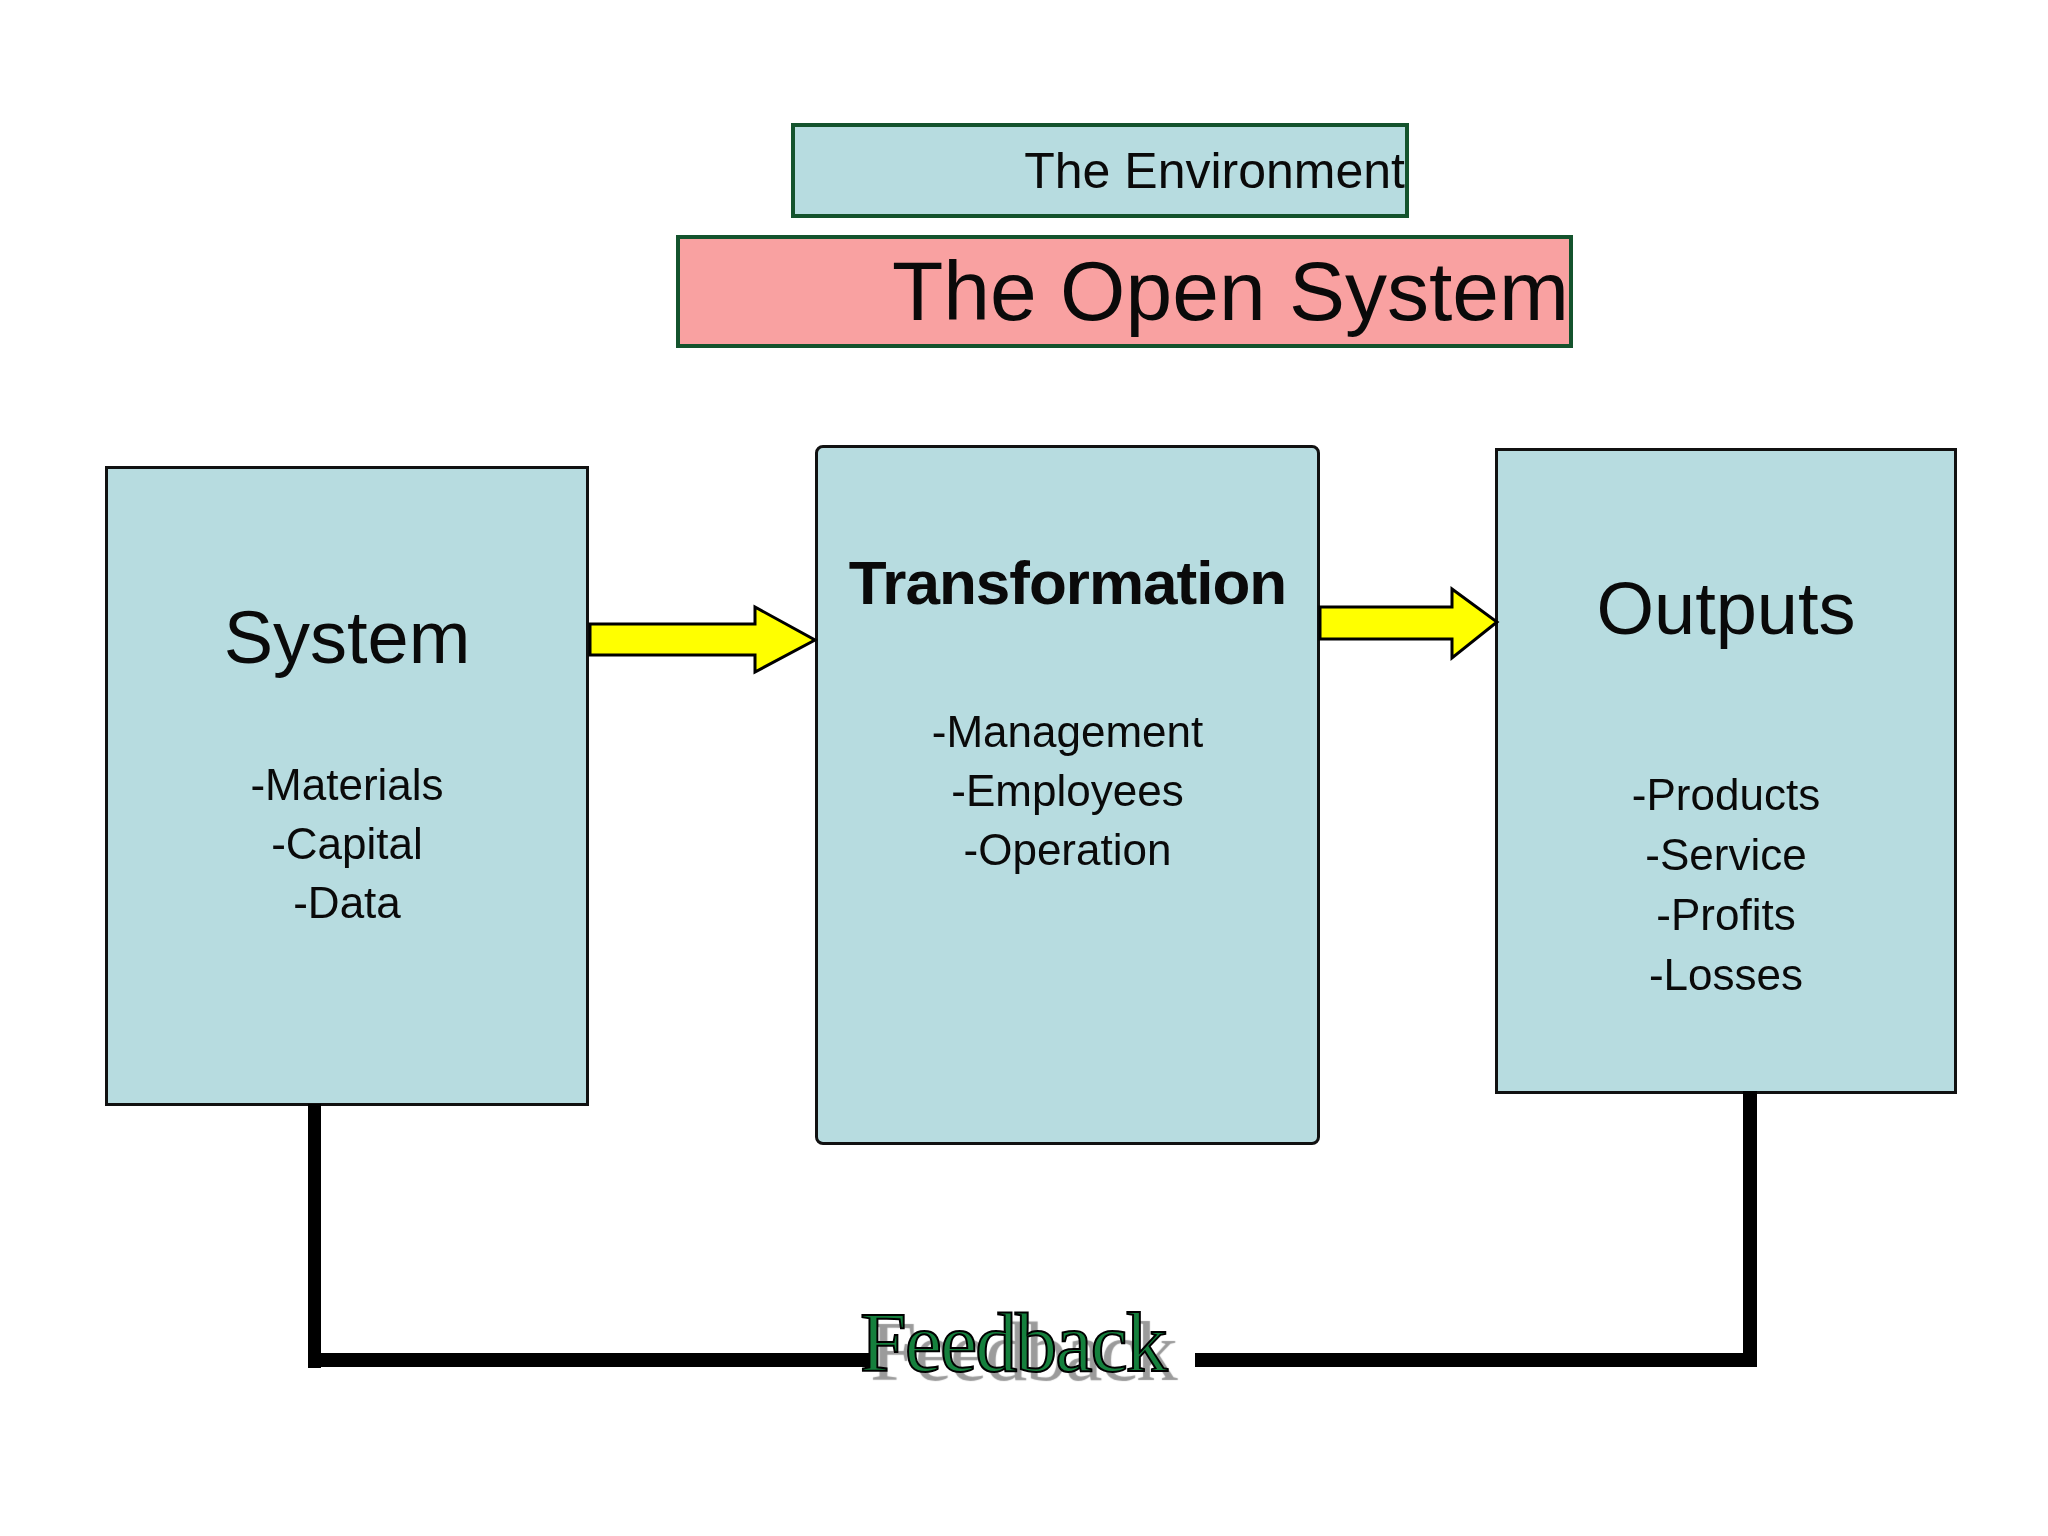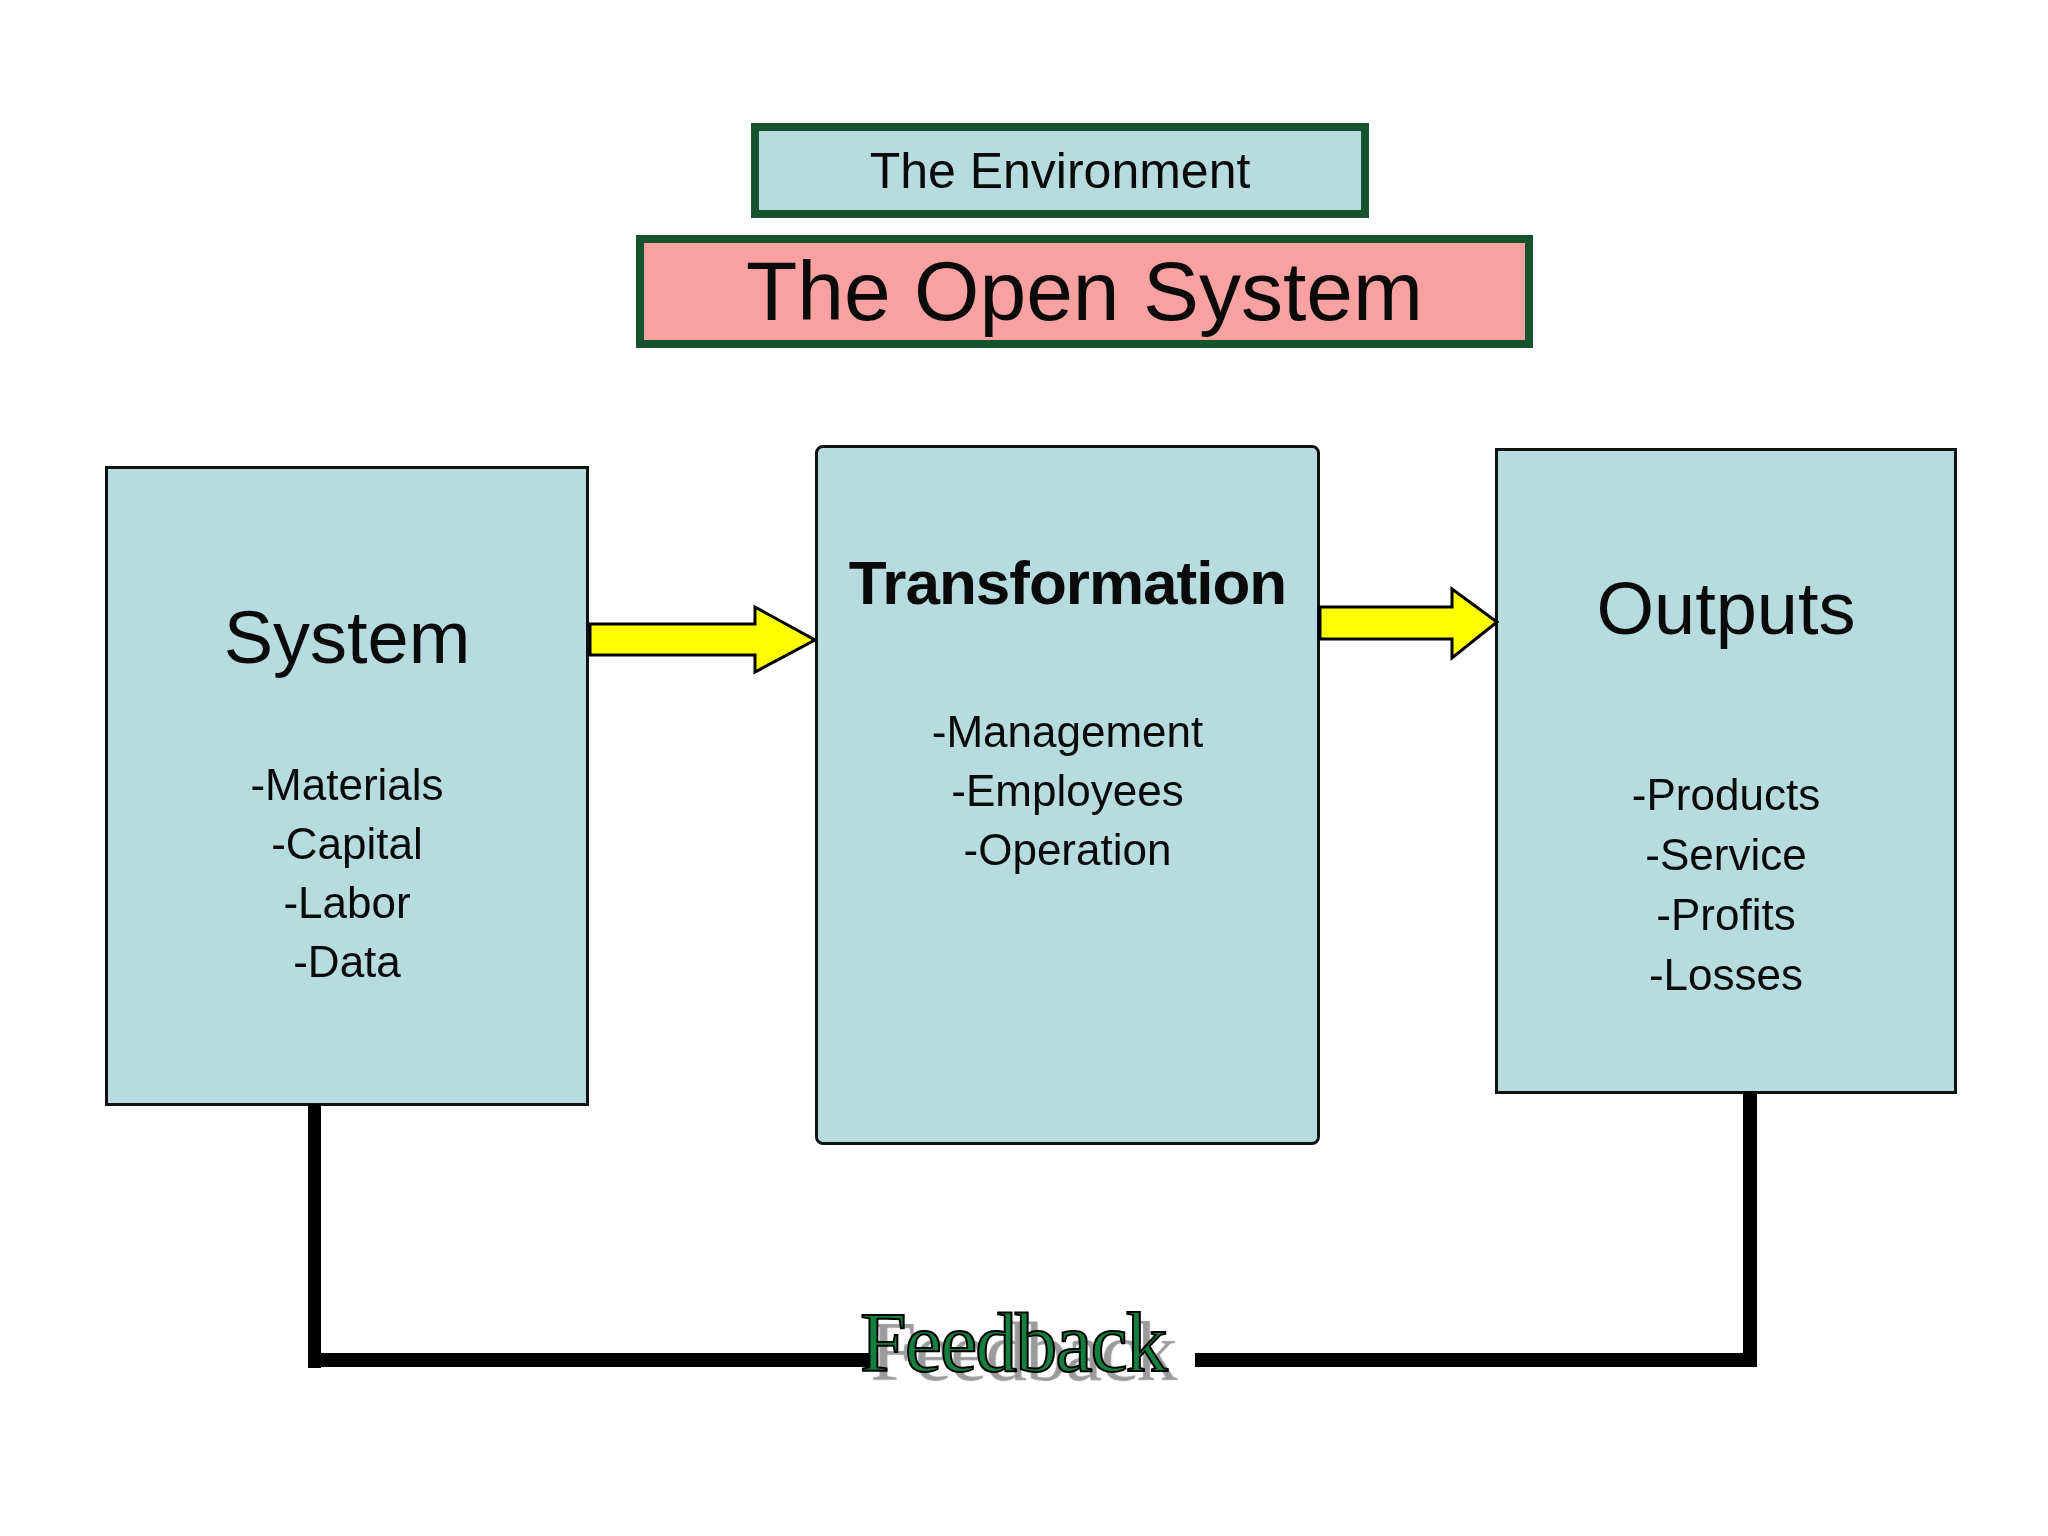--- a/index.html
+++ b/index.html
@@ -12,24 +12,25 @@
     color:#0a0a0a;
   }
   .box{
     position:absolute;
     background:#b7dce0;
     border:3px solid #111111;
     box-sizing:border-box;
   }
   .banner{
     position:absolute;
-    border:8px solid #14532d;
+    border:4px solid #14532d;
     box-sizing:border-box;
-    display:flex;align-items:center;justify-content:center;
+    display:flex;align-items:center;justify-content:flex-end;
     white-space:nowrap;
+    margin-left:40px;
   }
   .banner.env{ left:751px; top:123px; width:618px; height:95px; background:#b7dce0; font-size:50px;}
   .banner.open{ left:636px; top:235px; width:897px; height:113px; background:#f9a1a1; font-size:84px;}
   .box.inputs{ left:105px; top:466px; width:484px; height:640px;}
   .box.transformation{ left:815px; top:445px; width:505px; height:700px;border-radius:8px;}
   .box.outputs{ left:1495px; top:448px; width:462px; height:646px;}
   .box-title{
     position:absolute; left:0; width:100%;
     text-align:center; white-space:nowrap;
     font-size:74px; line-height:80px;
@@ -74,21 +75,20 @@
   </div>
   <div class="banner open">
     <span>The Open System</span>
   </div>
 
   <div class="box inputs">
     <div class="box-title">System</div>
     <div class="box-list">
       <div>-Materials</div>
       <div>-Capital</div>
-      <div>-Labor</div>
       <div>-Data</div>
     </div>
   </div>
 
   <div class="box transformation">
     <div class="box-title">Transformation</div>
     <div class="box-list">
       <div>-Management</div>
       <div>-Employees</div>
       <div>-Operation</div>

